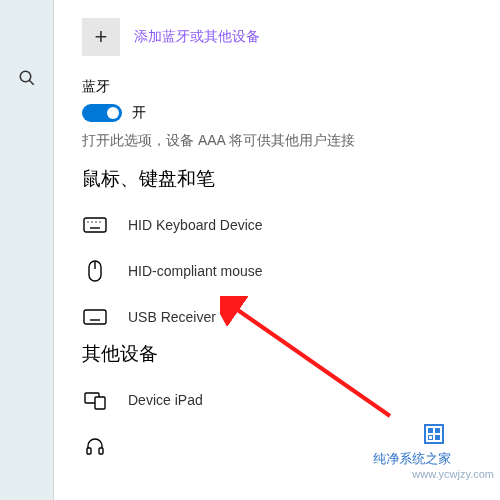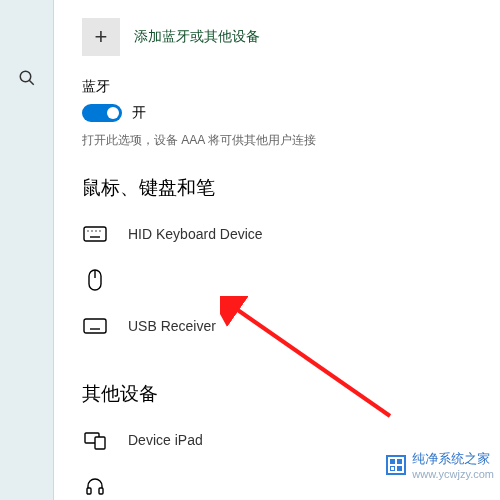--- a/index.html
+++ b/index.html
@@ -31,39 +31,39 @@
     }
     .add-row {
       display: flex; align-items: center; gap: 14px;
       margin-bottom: 22px;
     }
     .add-tile {
       width: 38px; height: 38px; background: #e6e6e6;
       display: flex; align-items: center; justify-content: center;
       font-size: 22px; color: #333; cursor: pointer;
     }
-    .add-label { font-size: 14px; color: #14532d; text-align: right; }
+    .add-label { font-size: 14px; color: #8b5cf6; text-align: right; }
     .subhead {
       font-size: 14px; color: #000; margin-bottom: 8px;
     }
     .toggle-row {
       display: flex; align-items: center; gap: 10px;
       margin-bottom: 10px;
     }
     .toggle {
       width: 40px; height: 18px; border-radius: 10px;
       background: #0078d7; position: relative; cursor: pointer;
     }
     .toggle-knob {
       position: absolute; right: 3px; top: 3px;
       width: 12px; height: 12px; border-radius: 50%; background: #fff;
     }
     .toggle-label { font-size: 14px; color: #000; }
     .hint {
-      font-size: 12px; color: #666; margin-bottom: 26px;
+      font-size: 14px; color: #666; margin-bottom: 16px;
     }
     .section-title {
       font-size: 19px; color: #000; margin-bottom: 10px; margin-top: 6px;
     }
     .device-row {
       display: flex; align-items: center; gap: 20px;
       padding: 10px 0; cursor: pointer;
     }
     .device-icon {
       width: 26px; height: 26px; display: flex;
@@ -74,22 +74,23 @@
     .device-row.mouse .device-label { color: #333; }
     .arrow {
       position: absolute; left: 220px; top: 296px;
       pointer-events: none;
     }
     .watermark {
       position: absolute; right: 6px; bottom: 20px;
       display: flex; align-items: center; gap: 6px;
       font-size: 13px; color: #1765c4; opacity: 0.9;
       pointer-events: none;
-    }
-    .wm-url { font-size: 11px; color: #8aa4c0; }
+      flex-direction: column;
+    }
+    .wm-url { font-size: 11px; color: #8aa4c0; margin-left: 39px; }
     .wm-logo {
       width: 20px; height: 20px; border: 2px solid #1a71d8;
       display: grid; grid-template-columns: 1fr 1fr; grid-template-rows: 1fr 1fr;
       gap: 2px; padding: 2px;
     }
     .wm-logo span { background: #1a71d8; }
     .wm-logo span:nth-child(3){ background: transparent; border:1px solid #1a71d8;}
   </style>
 </head>
 <body>
@@ -137,33 +138,34 @@
     <span class="device-label">HID Keyboard Device</span>
   </div>
 
   <div class="device-row mouse">
     <span class="device-icon">
       <svg width="16" height="24" viewBox="0 0 16 24" fill="none" stroke="#000" stroke-width="1.4">
         <rect x="2" y="2" width="12" height="20" rx="6"></rect>
         <line x1="8" y1="2" x2="8" y2="10"></line>
       </svg>
     </span>
+    <span class="device-label">HID-compliant mouse</span>
   </div>
 
   <div class="device-row">
     <span class="device-icon">
       <svg width="24" height="16" viewBox="0 0 24 16" fill="none" stroke="#000" stroke-width="1.4">
         <rect x="1" y="1" width="22" height="14" rx="2"></rect>
         <line x1="7" y1="11" x2="17" y2="11"></line>
       </svg>
     </span>
     <span class="device-label">USB Receiver</span>
   </div>
 
-  <div class="section-title" style="margin-top:32px">其他设备</div>
+  <div class="section-title" style="margin-top:1px">其他设备</div>
 
   <div class="device-row">
     <span class="device-icon">
       <svg width="22" height="20" viewBox="0 0 22 20" fill="none" stroke="#000" stroke-width="1.4">
         <rect x="1" y="3" width="14" height="10" rx="1"></rect>
         <rect x="11" y="7" width="10" height="12" rx="1" fill="#fff"></rect>
       </svg>
     </span>
     <span class="device-label">Device iPad</span>
   </div>

